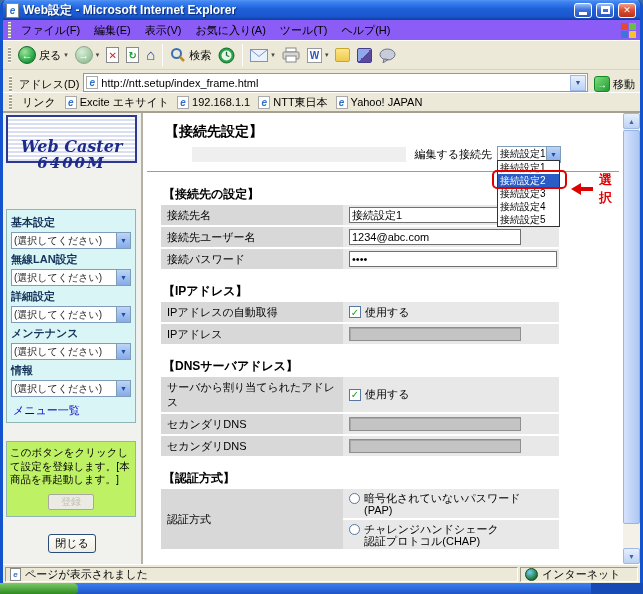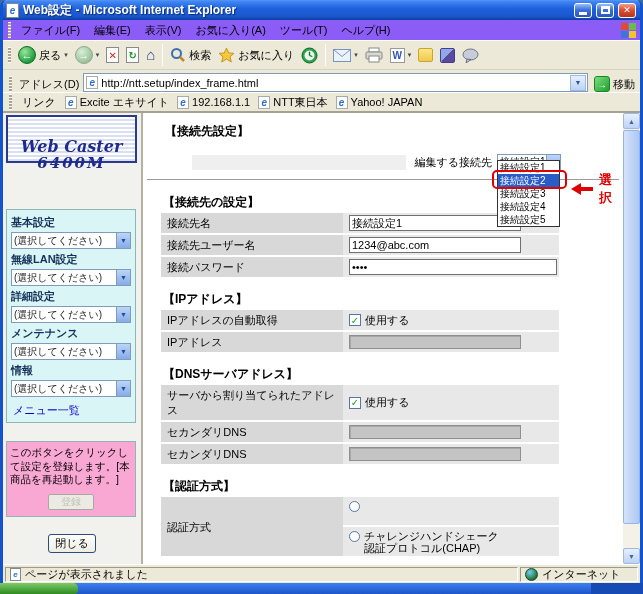--- a/index.html
+++ b/index.html
@@ -66,27 +66,27 @@
   
   .sidebar { width:140px; flex:none; background:#F1F1EE; border-right:2px solid #B5B2A5; overflow:hidden; }
   .logo-box { margin:2px 4px 0 3px; height:48px; border:2px solid #2B3990; background:repeating-linear-gradient(180deg,#FFFFFF 0 2px,#D9DEF0 2px 4px); color:#1E2B8A; text-align:center; font-family:"DejaVu Serif","Liberation Serif",serif; font-style:italic; font-weight:bold; }
   .logo-l1 { font-size:16px; margin-top:20px; }
   .logo-l2 { font-size:15px; margin-top:-2px; letter-spacing:2px; }
   .menu-box { margin:46px 5px 0 3px; background:#D9F5F5; border:1px solid #8FB5B5; padding:4px 4px 2px 4px; }
   .group-label { font-weight:bold; color:#14325A; margin-top:1px; }
   .group-select { height:17px; background:#fff; border:1px solid #7F9DB9; display:flex; align-items:center; font-size:10px; color:#222; margin:2px 0 3px 0; padding-left:2px; }
   .sel-arrow { margin-left:auto; width:14px; height:15px; background:linear-gradient(#BCD5F8,#86ABE8); border-left:1px solid #7F9DB9; color:#1C4FA0; font-size:7px; display:flex; align-items:center; justify-content:center; flex:none; }
   .menu-link { color:#0000CC; padding:3px 0 2px 2px; }
-  .register-box { margin:18px 5px 0 3px; background:#f9a8d4; border:1px solid #8FB5B5; padding:4px 3px; font-size:10.5px; line-height:1.3; color:#000; }
+  .register-box { margin:18px 5px 0 3px; background:#bef264; border:1px solid #8FB5B5; padding:4px 3px; font-size:10.5px; line-height:1.3; color:#000; }
   .register-btn { display:block; margin:7px auto 2px; width:46px; height:16px; background:#ECEBE3; border:1px solid #A8A89E; border-radius:2px; color:#C0BFB4; font-size:10px; text-align:center; line-height:14px; }
   .close-btn { display:block; margin:17px auto 0; width:48px; height:19px; background:linear-gradient(180deg,#FDFDFB,#EFEEE4); border:1px solid #2A4B7C; border-radius:3px; font-size:11px; text-align:center; line-height:17px; color:#000; }
 
   
   .mainframe { flex:1; background:#fff; position:relative; overflow:hidden; }
-  .page-head { margin:10px 0 16px 22px; font-size:12px; font-weight:bold; height:14px; }
+  .page-head { margin:10px 0 8px 22px; font-size:14px; font-weight:bold; height:14px; }
   .edit-row { display:flex; align-items:center; height:18px; margin:4px 62px 0 12px;padding-left:37px; }
   .edit-band { flex:1; height:15px; background:#EFEFEF; }
   .edit-label { margin:0 5px 0 8px; white-space:nowrap; }
   .edit-select { width:64px; height:17px; flex:none; background:#fff; border:1px solid #7F9DB9; display:flex; align-items:center; font-size:10px; padding-left:2px; position:relative; z-index:5; }
   .divider { margin:8px 4px 0 4px; border:0; border-top:1px solid #9C9C9C; height:0; }
   .section-head { margin:14px 0 5px 20px; font-size:12px; font-weight:bold; height:14px; }
   .cfg { margin-left:18px; width:400px; }
   .row { display:flex; margin-bottom:2px; }
   .cell-label { width:182px; flex:none; background:#D8D8D8; padding:3px 2px 2px 6px; }
   .cell-value { width:216px; flex:none; background:#E8E8E8; padding:1px 0 1px 6px; display:flex; align-items:center; gap:4px; }
@@ -181,26 +181,20 @@
     </span>
     <span class="tsep"></span>
     <span class="tool-btn">
       <svg width="16" height="16" viewBox="0 0 16 16">
           <circle cx="6.5" cy="6.5" r="4.5" fill="none" stroke="#3A6FB5" stroke-width="2"></circle>
           <line x1="10" y1="10" x2="14" y2="14" stroke="#C28A2A" stroke-width="2.5"></line>
         </svg>
       <span>検索</span>
     </span>
     <span class="tool-btn">
-      <svg width="17" height="16" viewBox="0 0 17 16">
-          <polygon points="8.5,1 10.7,6 16,6.3 12,9.8 13.3,15 8.5,12 3.7,15 5,9.8 1,6.3 6.3,6" fill="#F6C93C" stroke="#C9951E" stroke-width="1"></polygon>
-        </svg>
-      <span>お気に入り</span>
-    </span>
-    <span class="tool-btn">
       <svg width="17" height="17" viewBox="0 0 17 17">
           <circle cx="8.5" cy="8.5" r="7.5" fill="#2FA04A" stroke="#0F6B28"></circle>
           <circle cx="8.5" cy="8.5" r="5" fill="#E8F6EC"></circle>
           <line x1="8.5" y1="8.5" x2="8.5" y2="4.8" stroke="#0F6B28" stroke-width="1.3"></line>
           <line x1="8.5" y1="8.5" x2="11.3" y2="9.5" stroke="#0F6B28" stroke-width="1.3"></line>
         </svg>
     </span>
     <span class="tsep"></span>
     <span class="tool-btn">
       <svg width="18" height="13" viewBox="0 0 18 13">
@@ -385,20 +379,24 @@
         </div>
       </div>
 
       <div class="section-head">【認証方式】</div>
       <div class="cfg">
         <div class="row">
           <div class="cell-label auth-label" style="display:flex;">認証方式</div>
           <div class="auth-col">
             <div class="auth-row h2">
               <span class="radio"></span>
+              <span class="radio-lines">
+                <span>暗号化されていないパスワード</span>
+                <span>(PAP)</span>
+              </span>
             </div>
             <div class="auth-row h2">
               <span class="radio"></span>
               <span class="radio-lines">
                 <span>チャレンジハンドシェーク</span>
                 <span>認証プロトコル(CHAP)</span>
               </span>
             </div>
           </div>
         </div>

